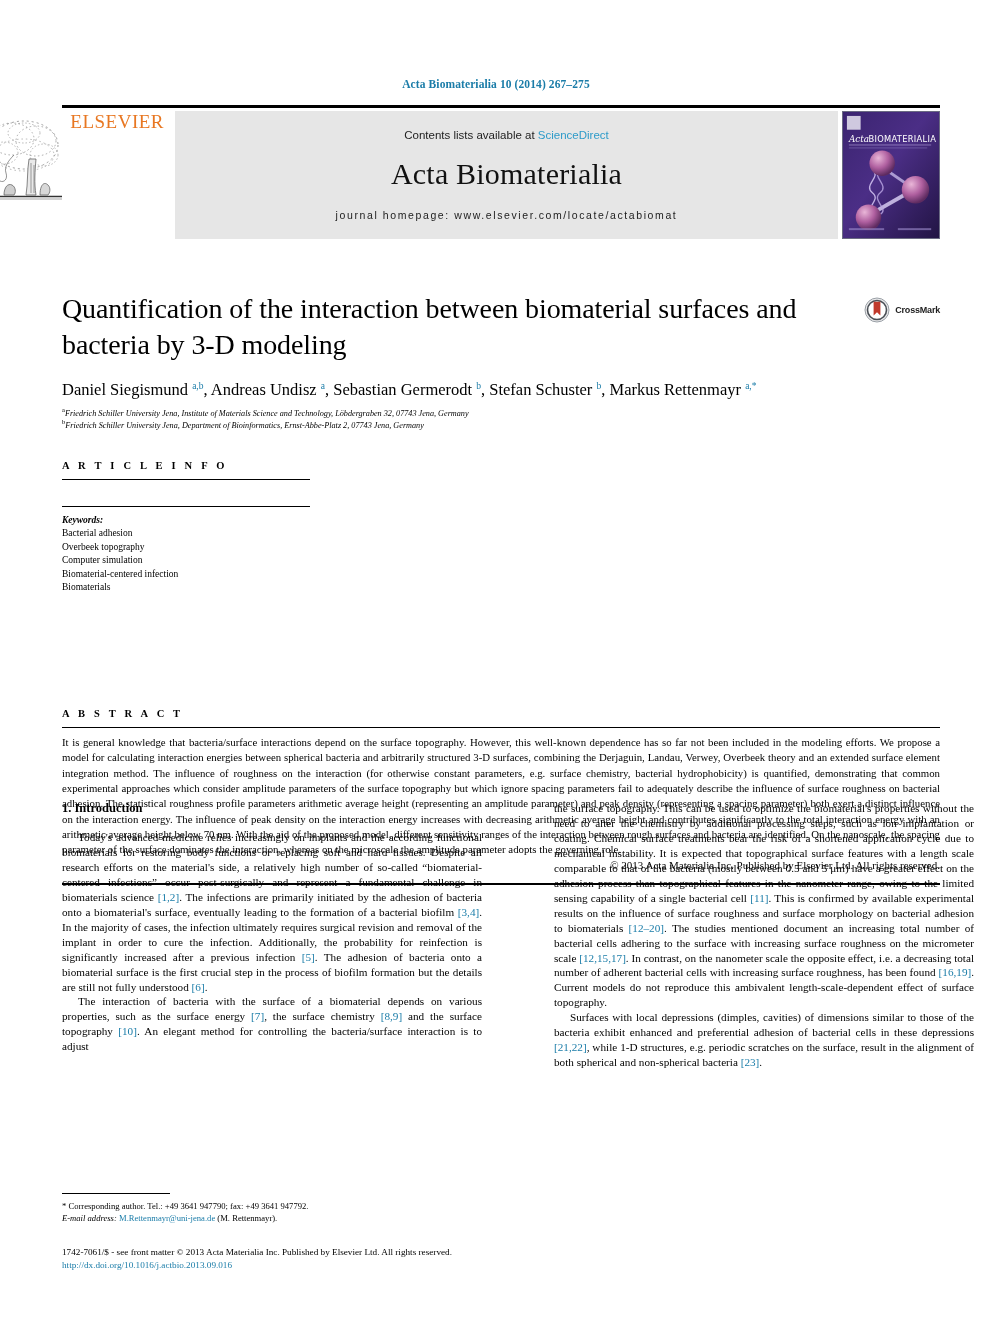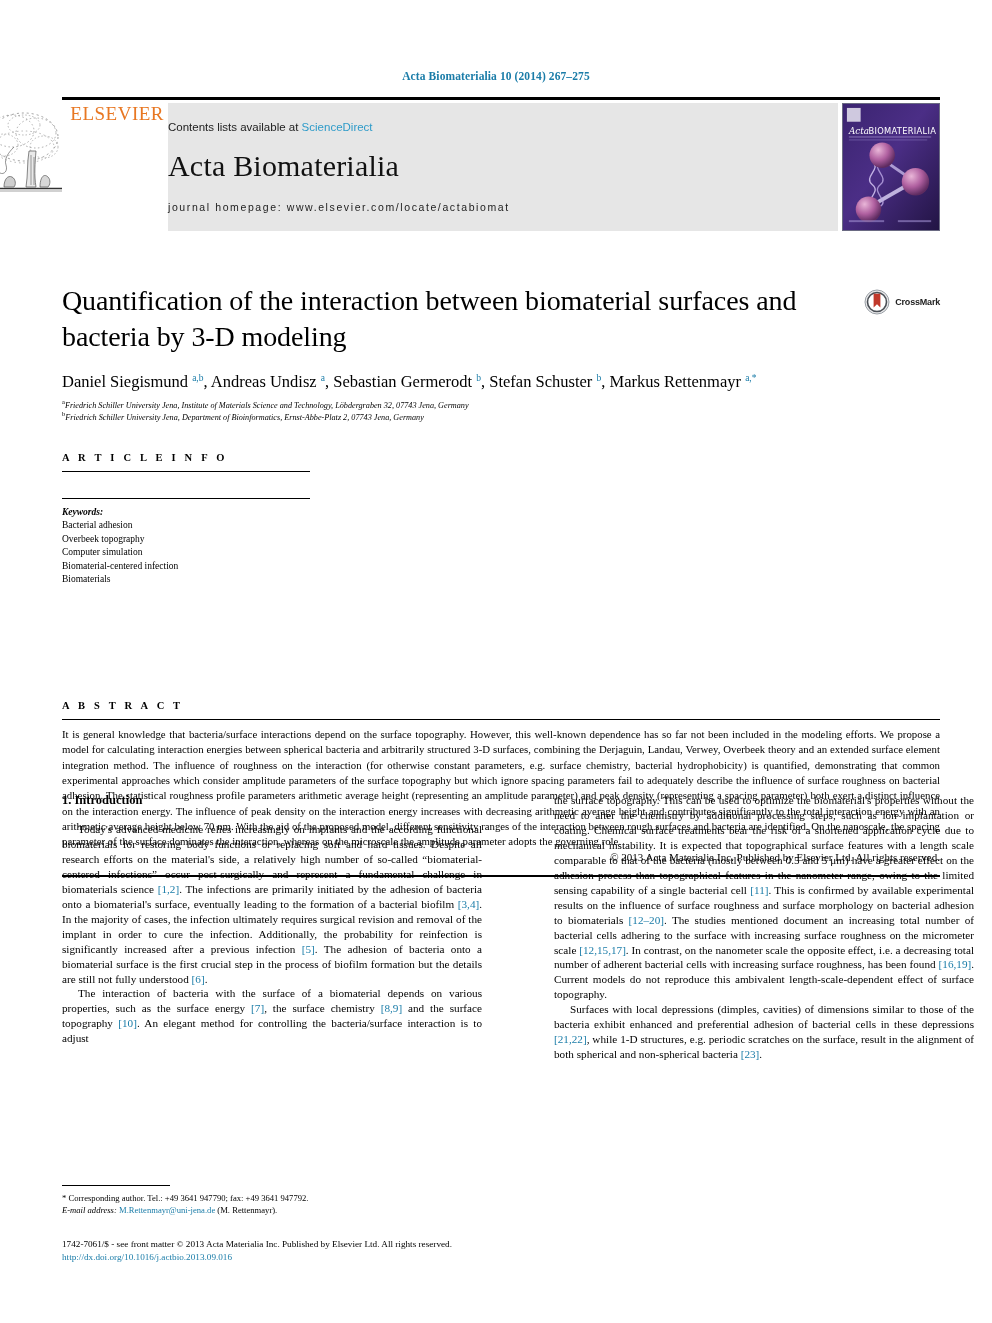--- a/index.html
+++ b/index.html
@@ -10,21 +10,21 @@
   body {
     width: 992px;
     height: 1323px;
     font-family: "Liberation Serif", "DejaVu Serif", serif;
     color: #000000;
     position: relative;
     overflow: hidden;
   }
   .page {
     position: absolute;
-    left: 0; top: 0;
+    left: 0; top: 8px;
     width: 992px;
     height: 1151px;
   }
 
   
   .running-head {
     position: absolute;
     top: 70px;
     left: 0;
     width: 992px;
@@ -67,23 +67,23 @@
     color: #e87722;
     line-height: 1;
     margin-top: 1px;
   }
   .journal-band {
     flex: 1 1 auto;
     background: #e6e6e6;
     display: flex;
     flex-direction: column;
     justify-content: center;
-    align-items: flex-start;
+    align-items: center;
     text-align: center;
-    margin-left: 4px;
+    margin-left: 11px;
     margin-right: 4px;
   }
   .contents-line {
     font-family: "Liberation Sans", sans-serif;
     font-size: 11.5px;
     color: #222;
     margin-bottom: 16px;
   }
   .contents-line .sd-link { color: #2e9bc9; }
   .journal-name {

